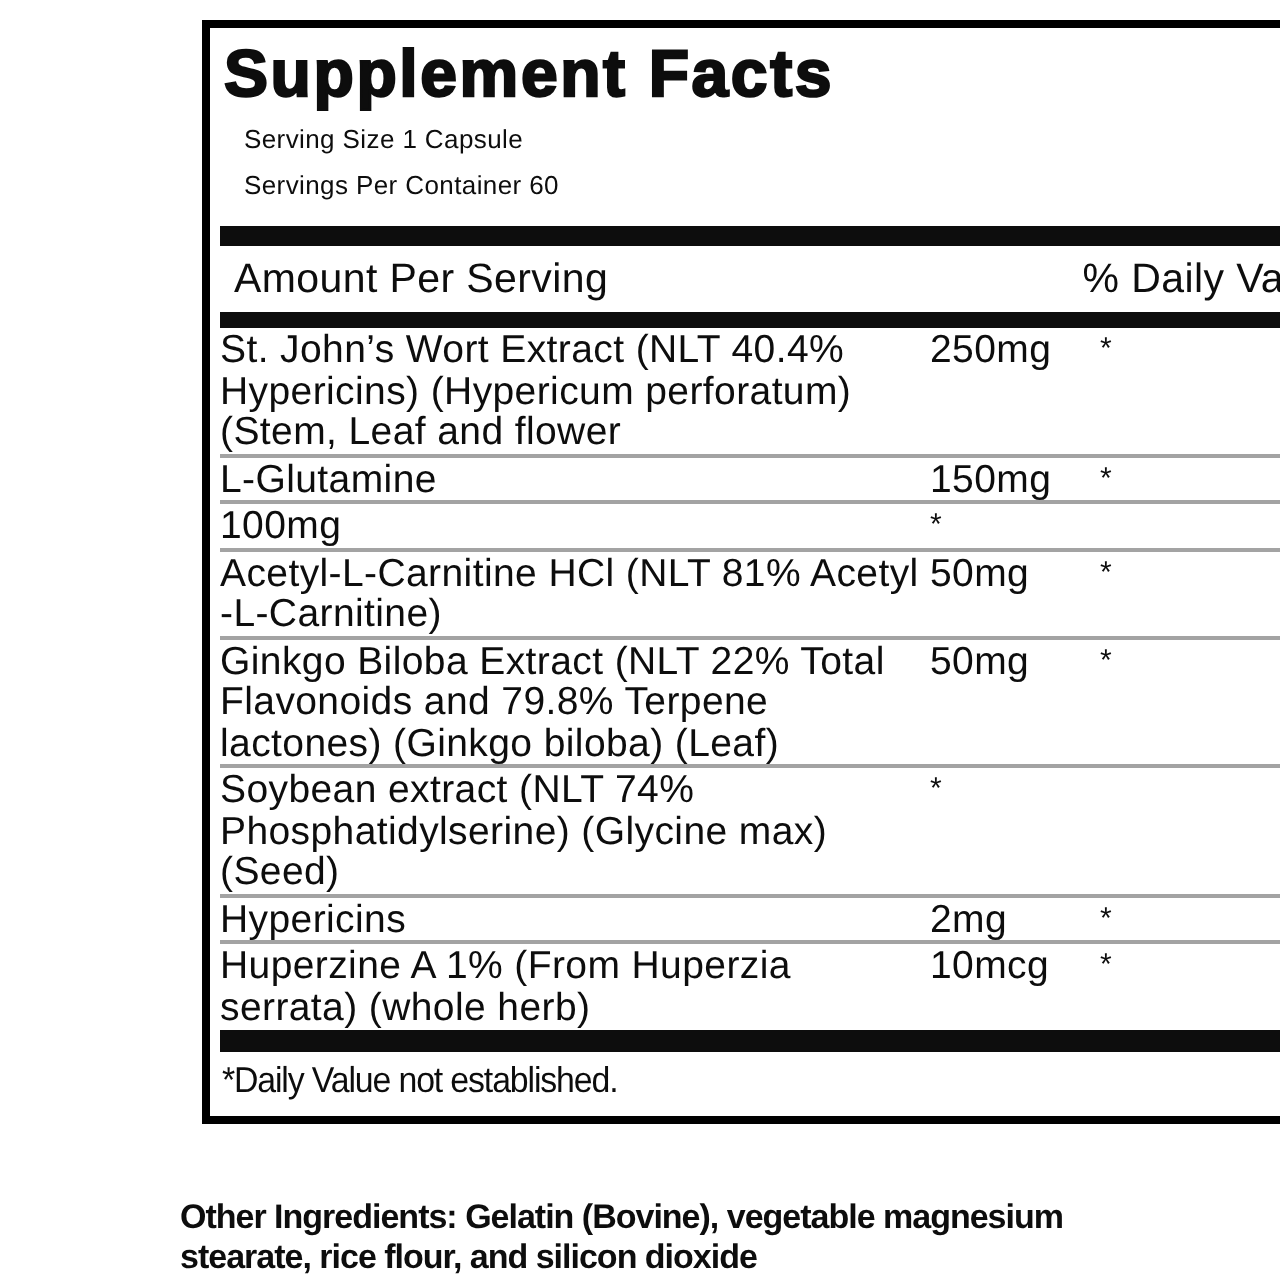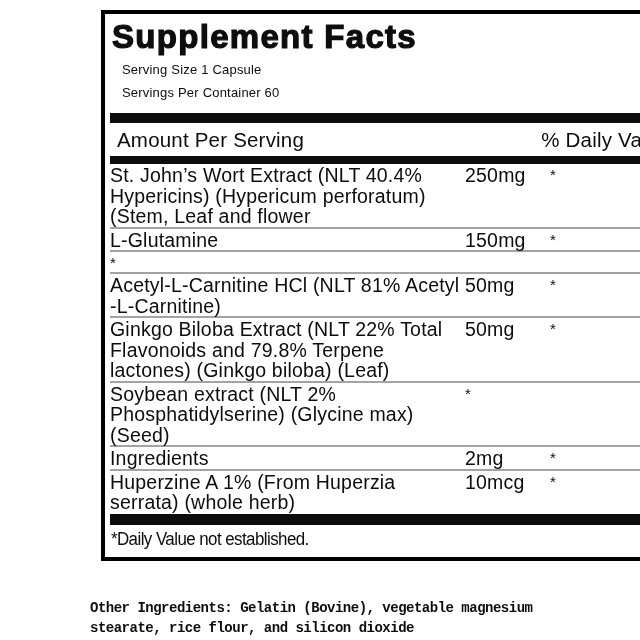--- a/index.html
+++ b/index.html
@@ -71,25 +71,24 @@
     padding: 3px 0 1px 1px;
     letter-spacing: -0.6px;
     transform: scaleX(0.94);
     transform-origin: left center;
     white-space: nowrap;
   }
   .other-ing {
     position: absolute;
     left: 90px; top: 599px;
     width: 478px;
-    font-size: 14px;
+    font-size: 17px;
     font-weight: bold;
     line-height: 19.5px;
     letter-spacing: -0.5px;
-    font-family: Liberation Mono, monospace;
   }
 </style>
 </head>
 <body>
 
 <div class="canvas">
 
   <div class="facts-box">
 
     <div class="title">Supplement Facts</div>
@@ -114,42 +113,43 @@
     <div class="dv">*</div>
   </div>
 
   <div class="row">
     <div class="name">L-Glutamine</div>
     <div class="amt">150mg</div>
     <div class="dv">*</div>
   </div>
 
   <div class="row">
+    <div class="amt">100mg</div>
     <div class="dv">*</div>
   </div>
 
   <div class="row">
     <div class="name">Acetyl-L-Carnitine HCl (NLT 81% Acetyl -L-Carnitine)</div>
     <div class="amt">50mg</div>
     <div class="dv">*</div>
   </div>
 
   <div class="row">
     <div class="name">Ginkgo Biloba Extract (NLT 22% Total Flavonoids and 79.8% Terpene lactones) (Ginkgo biloba) (Leaf)</div>
     <div class="amt">50mg</div>
     <div class="dv">*</div>
   </div>
 
   <div class="row">
-    <div class="name">Soybean extract (NLT 2% Phosphatidylserine) (Glycine max) (Seed)</div>
+    <div class="name">Soybean extract (NLT 74% Phosphatidylserine) (Glycine max) (Seed)</div>
     <div class="dv">*</div>
   </div>
 
   <div class="row">
-    <div class="name">Ingredients</div>
+    <div class="name">Hypericins</div>
     <div class="amt">2mg</div>
     <div class="dv">*</div>
   </div>
 
   <div class="row">
     <div class="name">Huperzine A 1% (From Huperzia serrata) (whole herb)</div>
     <div class="amt">10mcg</div>
     <div class="dv">*</div>
   </div>
 </div>

